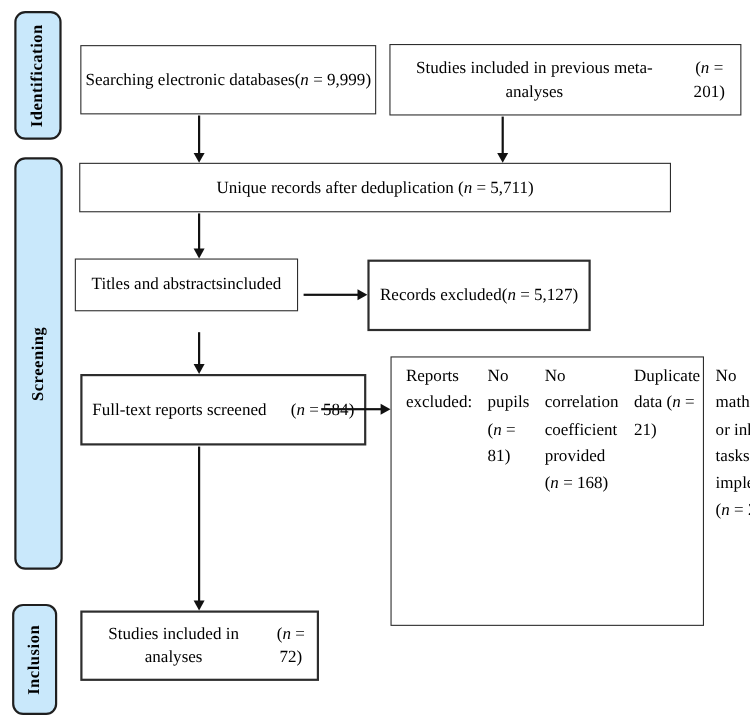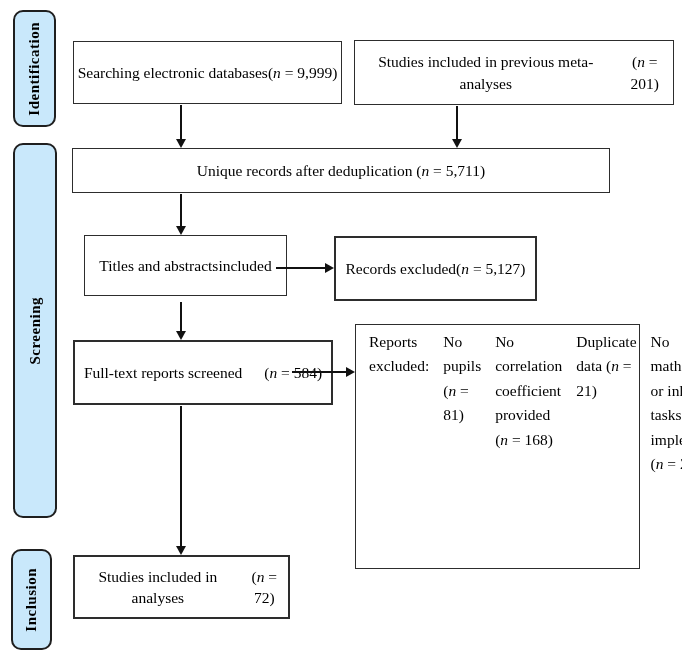--- a/index.html
+++ b/index.html
@@ -39,21 +39,21 @@
     border:1.5px solid #2d2d2d;
     box-sizing:border-box;
     display:flex;flex-direction:row;align-items:center;justify-content:center;
     text-align:center;
     font-size:15.5px;
     line-height:1.38;
   }
   #box-search{left:73px;top:41px;width:269px;height:63px;}
   #box-previous{left:354px;top:40px;width:320px;height:65px;}
   #box-dedup{left:72px;top:148px;width:538px;height:45px;}
-  #box-titles{left:84px;top:235px;width:203px;height:61px;}
+  #box-titles{left:68px;top:235px;width:203px;height:48px;}
   #box-records-excluded{left:334px;top:236px;width:203px;height:65px;border-width:2px;}
   #box-fulltext{left:73px;top:340px;width:260px;height:65px;border-width:2px;gap:22px;}
   #box-included{left:73px;top:555px;width:217px;height:64px;border-width:2px;}
 
   #box-reports-excluded{
     left:355px;top:324px;width:285px;height:245px;
     align-items:flex-start;justify-content:flex-start;
     text-align:left;
     padding:5px 6px 4px 13px;
     line-height:24.4px;

